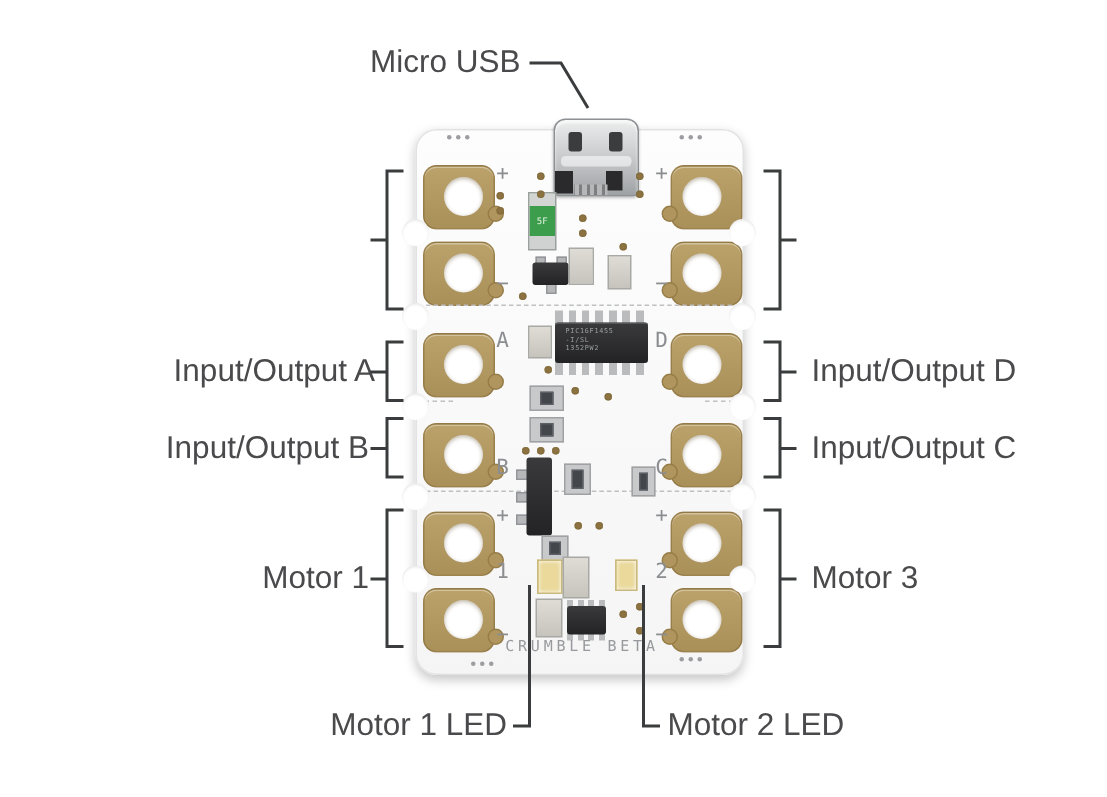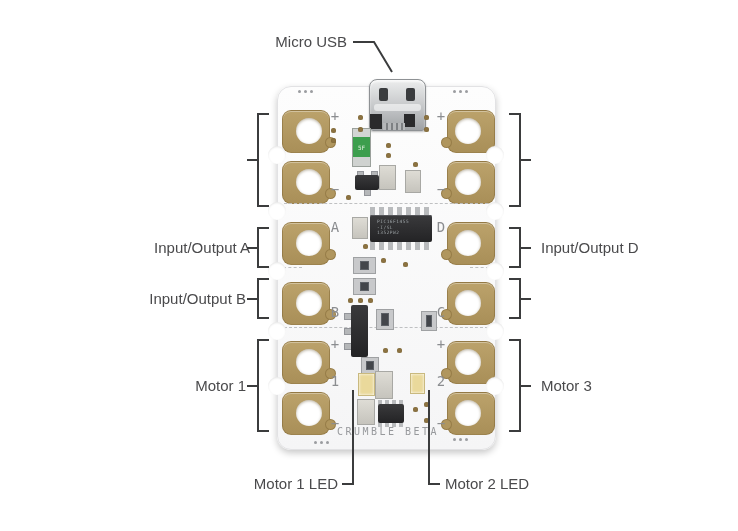--- a/index.html
+++ b/index.html
@@ -1,18 +1,18 @@
 <!DOCTYPE html>
 <html><head>
 <meta charset="utf-8">
 <style>
   html,body{margin:0;padding:0;background:#fff;}
   .stage{position:relative;width:738px;height:531px;background:#ffffff;overflow:hidden;
          font-family:"Liberation Sans","DejaVu Sans",sans-serif;}
-  .lbl{position:absolute;font-size:15px;line-height:26px;color:#4a4a4c;white-space:nowrap;}
+  .lbl{position:absolute;font-size:21px;line-height:26px;color:#4a4a4c;white-space:nowrap;}
   
   .board{position:absolute;left:277px;top:86px;width:217px;height:362px;
          background:linear-gradient(180deg,#fdfdfd,#f5f5f6);
          border:1px solid #e2e2e4;border-radius:14px;
          box-shadow:0 3px 7px rgba(0,0,0,.22);}
   .notch{position:absolute;width:18px;height:18px;border-radius:50%;background:#fff;
          box-shadow:inset 0 1px 2px rgba(0,0,0,.10);}
   
   .pad{position:absolute;width:46px;height:41px;border-radius:9px;
        background:linear-gradient(180deg,#bba26b,#a98f58);
@@ -267,18 +267,19 @@
     <path d="M509 340 H520 V431 H509 M520 386 H531"></path>
     <path d="M353 42 H374 L392 72"></path>
     <path d="M342 484 H353 V390"></path>
     <path d="M440 484 H429 V390"></path>
   </svg>
 
   <div class="lbl" style="right:391px;top:29px">Micro USB</div>
   <div class="lbl" style="right:488px;top:235px">Input/Output A</div>
   <div class="lbl" style="right:492px;top:286px">Input/Output B</div>
   <div class="lbl" style="left:541px;top:235px">Input/Output D</div>
+  <div class="lbl" style="left:541px;top:286px">Input/Output C</div>
   <div class="lbl" style="right:492px;top:373px">Motor 1</div>
   <div class="lbl" style="left:541px;top:373px">Motor 3</div>
   <div class="lbl" style="right:400px;top:471px">Motor 1 LED</div>
   <div class="lbl" style="left:445px;top:471px">Motor 2 LED</div>
 
 </div>
 
 </body></html>

